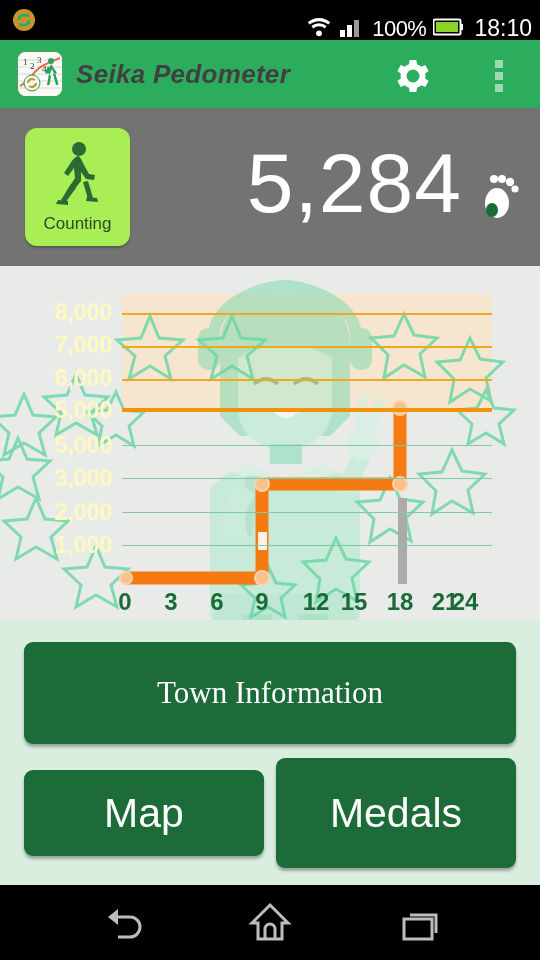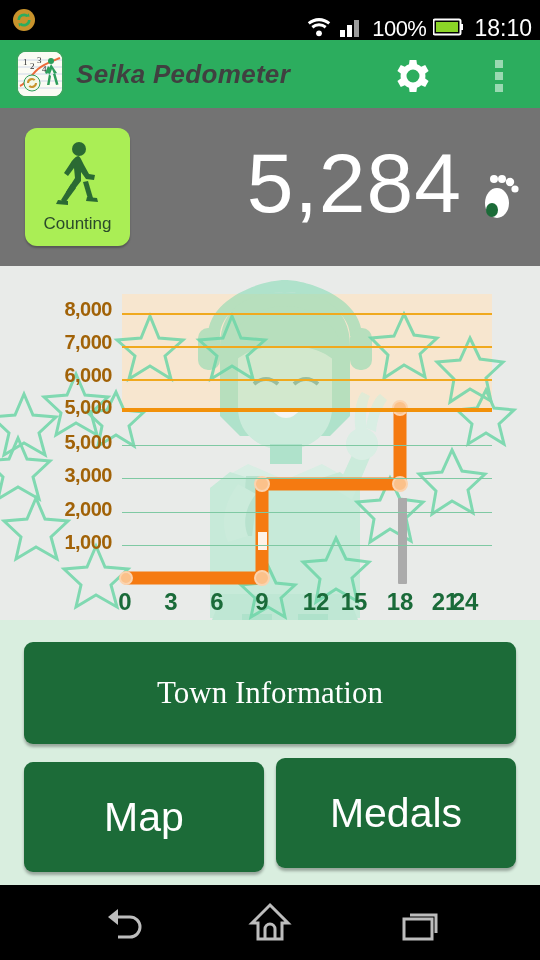--- a/index.html
+++ b/index.html
@@ -101,21 +101,21 @@
     position:absolute; left:122px; top:28px; width:370px; height:114px;
     background:#F7E6CF;
   }
   .gl{ position:absolute; left:122px; width:370px; height:2px; }
   .gl.orange{ background:#F0A91E; }
   .gl.orange.major{ height:4px; background:#F2910A; }
   .gl.green{ background:#7FC9A3; height:1px; }
 
   .ylab{
     position:absolute; width:104px; text-align:right;
-    font-size:20px; font-weight:bold; color:#a16207;
+    font-size:24px; font-weight:bold; color:#fef9c3;
     font-family:"Liberation Sans",sans-serif; letter-spacing:-.5px;
   }
   .xlab{
     position:absolute; top:588px; width:40px; text-align:center;
     font-size:24px; font-weight:bold; color:#1A6B39;
     font-family:"Liberation Sans",sans-serif;
   }
 
   .gbar{
     position:absolute; width:9px; background:#ABABAB; border-radius:1px;
@@ -131,21 +131,21 @@
   #actions .btn{
     position:absolute; background:#1C6B38; border-radius:9px;
     color:#fff; text-align:center;
     box-shadow:0 3px 3px rgba(0,0,0,.3);
     cursor:pointer; display:flex; align-items:center; justify-content:center;
   }
   #actions .btn-wide{
     left:24px; top:22px; width:492px; height:102px; font-size:31px;font-family:Liberation Serif, serif;
   }
   #actions .btn-left{
-    left:24px; top:142px; width:240px; height:110px; font-size:41px;
+    left:24px; top:150px; width:240px; height:86px; font-size:41px;
   }
   #actions .btn-right{
     left:276px; top:138px; width:240px; height:110px; font-size:41px;
   }
 
   
   #navbar{
     position:absolute; left:0; top:885px; width:540px; height:75px;
     background:#000;
   }

